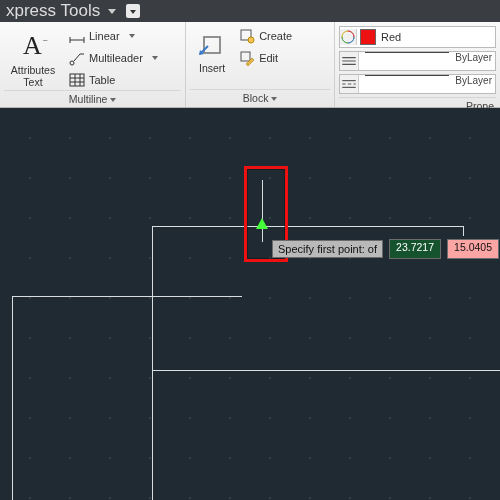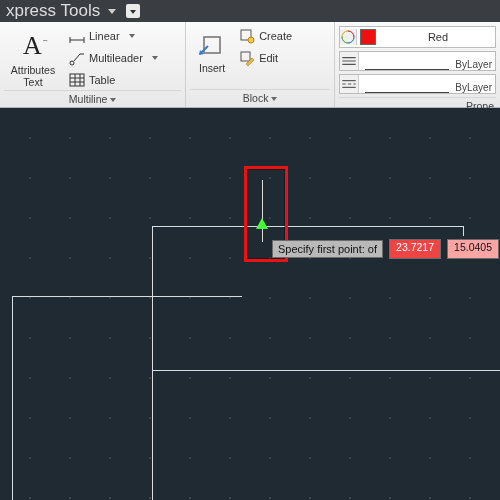--- a/index.html
+++ b/index.html
@@ -14,34 +14,34 @@
   .panel-body{flex:1;display:flex;align-items:flex-start;}
   .panel-title{height:17px;text-align:center;font-size:10.5px;color:#444;border-top:1px solid #d6d6d6;line-height:17px;}
   .panel-title .dd{display:inline-block;margin-left:3px;width:0;height:0;border-left:3px solid transparent;border-right:3px solid transparent;border-top:4px solid #666;vertical-align:middle;}
   .inline-dd{display:inline-block;margin-left:5px;width:0;height:0;border-left:3px solid transparent;border-right:3px solid transparent;border-top:4px solid #666;vertical-align:middle;}
   .bigbtn{width:58px;text-align:center;padding-top:4px;}
   .bigbtn .lbl{font-size:10.5px;line-height:12px;margin-top:2px;}
   .stack{display:flex;flex-direction:column;justify-content:flex-start;gap:2px;padding:2px 2px 0 2px;}
   .row{display:flex;align-items:center;gap:4px;height:20px;padding:0 3px;}
   .row .txt{font-size:11px;color:#333;white-space:nowrap;}
   .ico{width:16px;height:16px;display:flex;align-items:center;justify-content:center;}
-  .line-box{display:flex;align-items:flex-end;border:1px solid #bbb;height:18px;width:155px;background:#fff;margin-bottom:3px;}
+  .line-box{display:flex;align-items:flex-start;border:1px solid #bbb;height:18px;width:155px;background:#fff;margin-bottom:3px;}
   .line-box .ic{width:18px;height:18px;display:flex;align-items:center;justify-content:center;background:#f0f0f0;border-right:1px solid #ccc;}
   .line-box .sample{flex:1;height:1px;background:#444;margin:0 6px;}
   .line-box .lab{font-size:10px;color:#444;padding-right:3px;}
   
   .canvas{position:relative;width:500px;height:393px;background:#1f2a33;}
   .grid-dots{position:absolute;inset:0;background-image:radial-gradient(circle,rgba(160,170,180,0.18) 0.8px,transparent 0.8px);background-size:40px 40px;background-position:10px 10px;}
   .wire{position:absolute;background:#d8dde0;}
   .redbox{position:absolute;border:3px solid #e11;box-shadow:0 0 0 1px rgba(0,0,0,.3) inset;}
   .tri{position:absolute;width:0;height:0;border-left:6px solid transparent;border-right:6px solid transparent;border-bottom:11px solid #45ff3a;}
   .prompt{position:absolute;display:flex;align-items:center;gap:6px;}
   .prompt .promptbox{background:#b9b9b9;border:1px solid #6b6b6b;padding:2px 5px;font-size:11px;color:#111;white-space:nowrap;}
   .prompt .val{height:16px;border:1px solid #6b6b6b;font-size:10.5px;padding:1px 4px;min-width:42px;text-align:center;}
-  .prompt .val.sel{background:#ef4444;color:#fff;}
+  .prompt .val.sel{background:#14532d;color:#fff;}
   .prompt .val.plain{background:#fca5a5;color:#111;}
   
   .svg{width:100%;height:100%;}
 </style>
 </head>
 <body>
 
 <div class="titlebar">
   <span>xpress Tools</span>
   <span class="tb-chevron"></span>
@@ -141,21 +141,21 @@
         <span class="ico" style="border-right:1px solid #ccc;background:#f0f0f0;position:relative;">
           <svg class="svg" viewBox="0 0 16 16">
               <circle cx="8" cy="8" r="6" fill="none" stroke="#888"></circle>
               <path d="M8 2a6 6 0 016 6" stroke="#e33" fill="none"></path>
               <path d="M14 8a6 6 0 01-6 6" stroke="#38c" fill="none"></path>
               <path d="M8 14a6 6 0 01-6-6" stroke="#5b5" fill="none"></path>
               <path d="M2 8a6 6 0 016-6" stroke="#ec3" fill="none"></path>
             </svg>
         </span>
         <span style="width:14px;height:14px;background:#e11;border:1px solid #666;"></span>
-        <span class="txt" style="flex:1;padding-left:2px;text-align:center;">Red</span>
+        <span class="txt" style="flex:1;padding-left:2px;">Red</span>
       </div>
       <div class="line-box">
         <span class="ic">
           <svg class="svg" viewBox="0 0 16 16">
               <path d="M2 5h12M2 8h12M2 11h12" stroke="#555" stroke-width="1"></path>
             </svg>
         </span>
         <span class="sample"></span>
         <span class="lab">ByLayer</span>
       </div>

